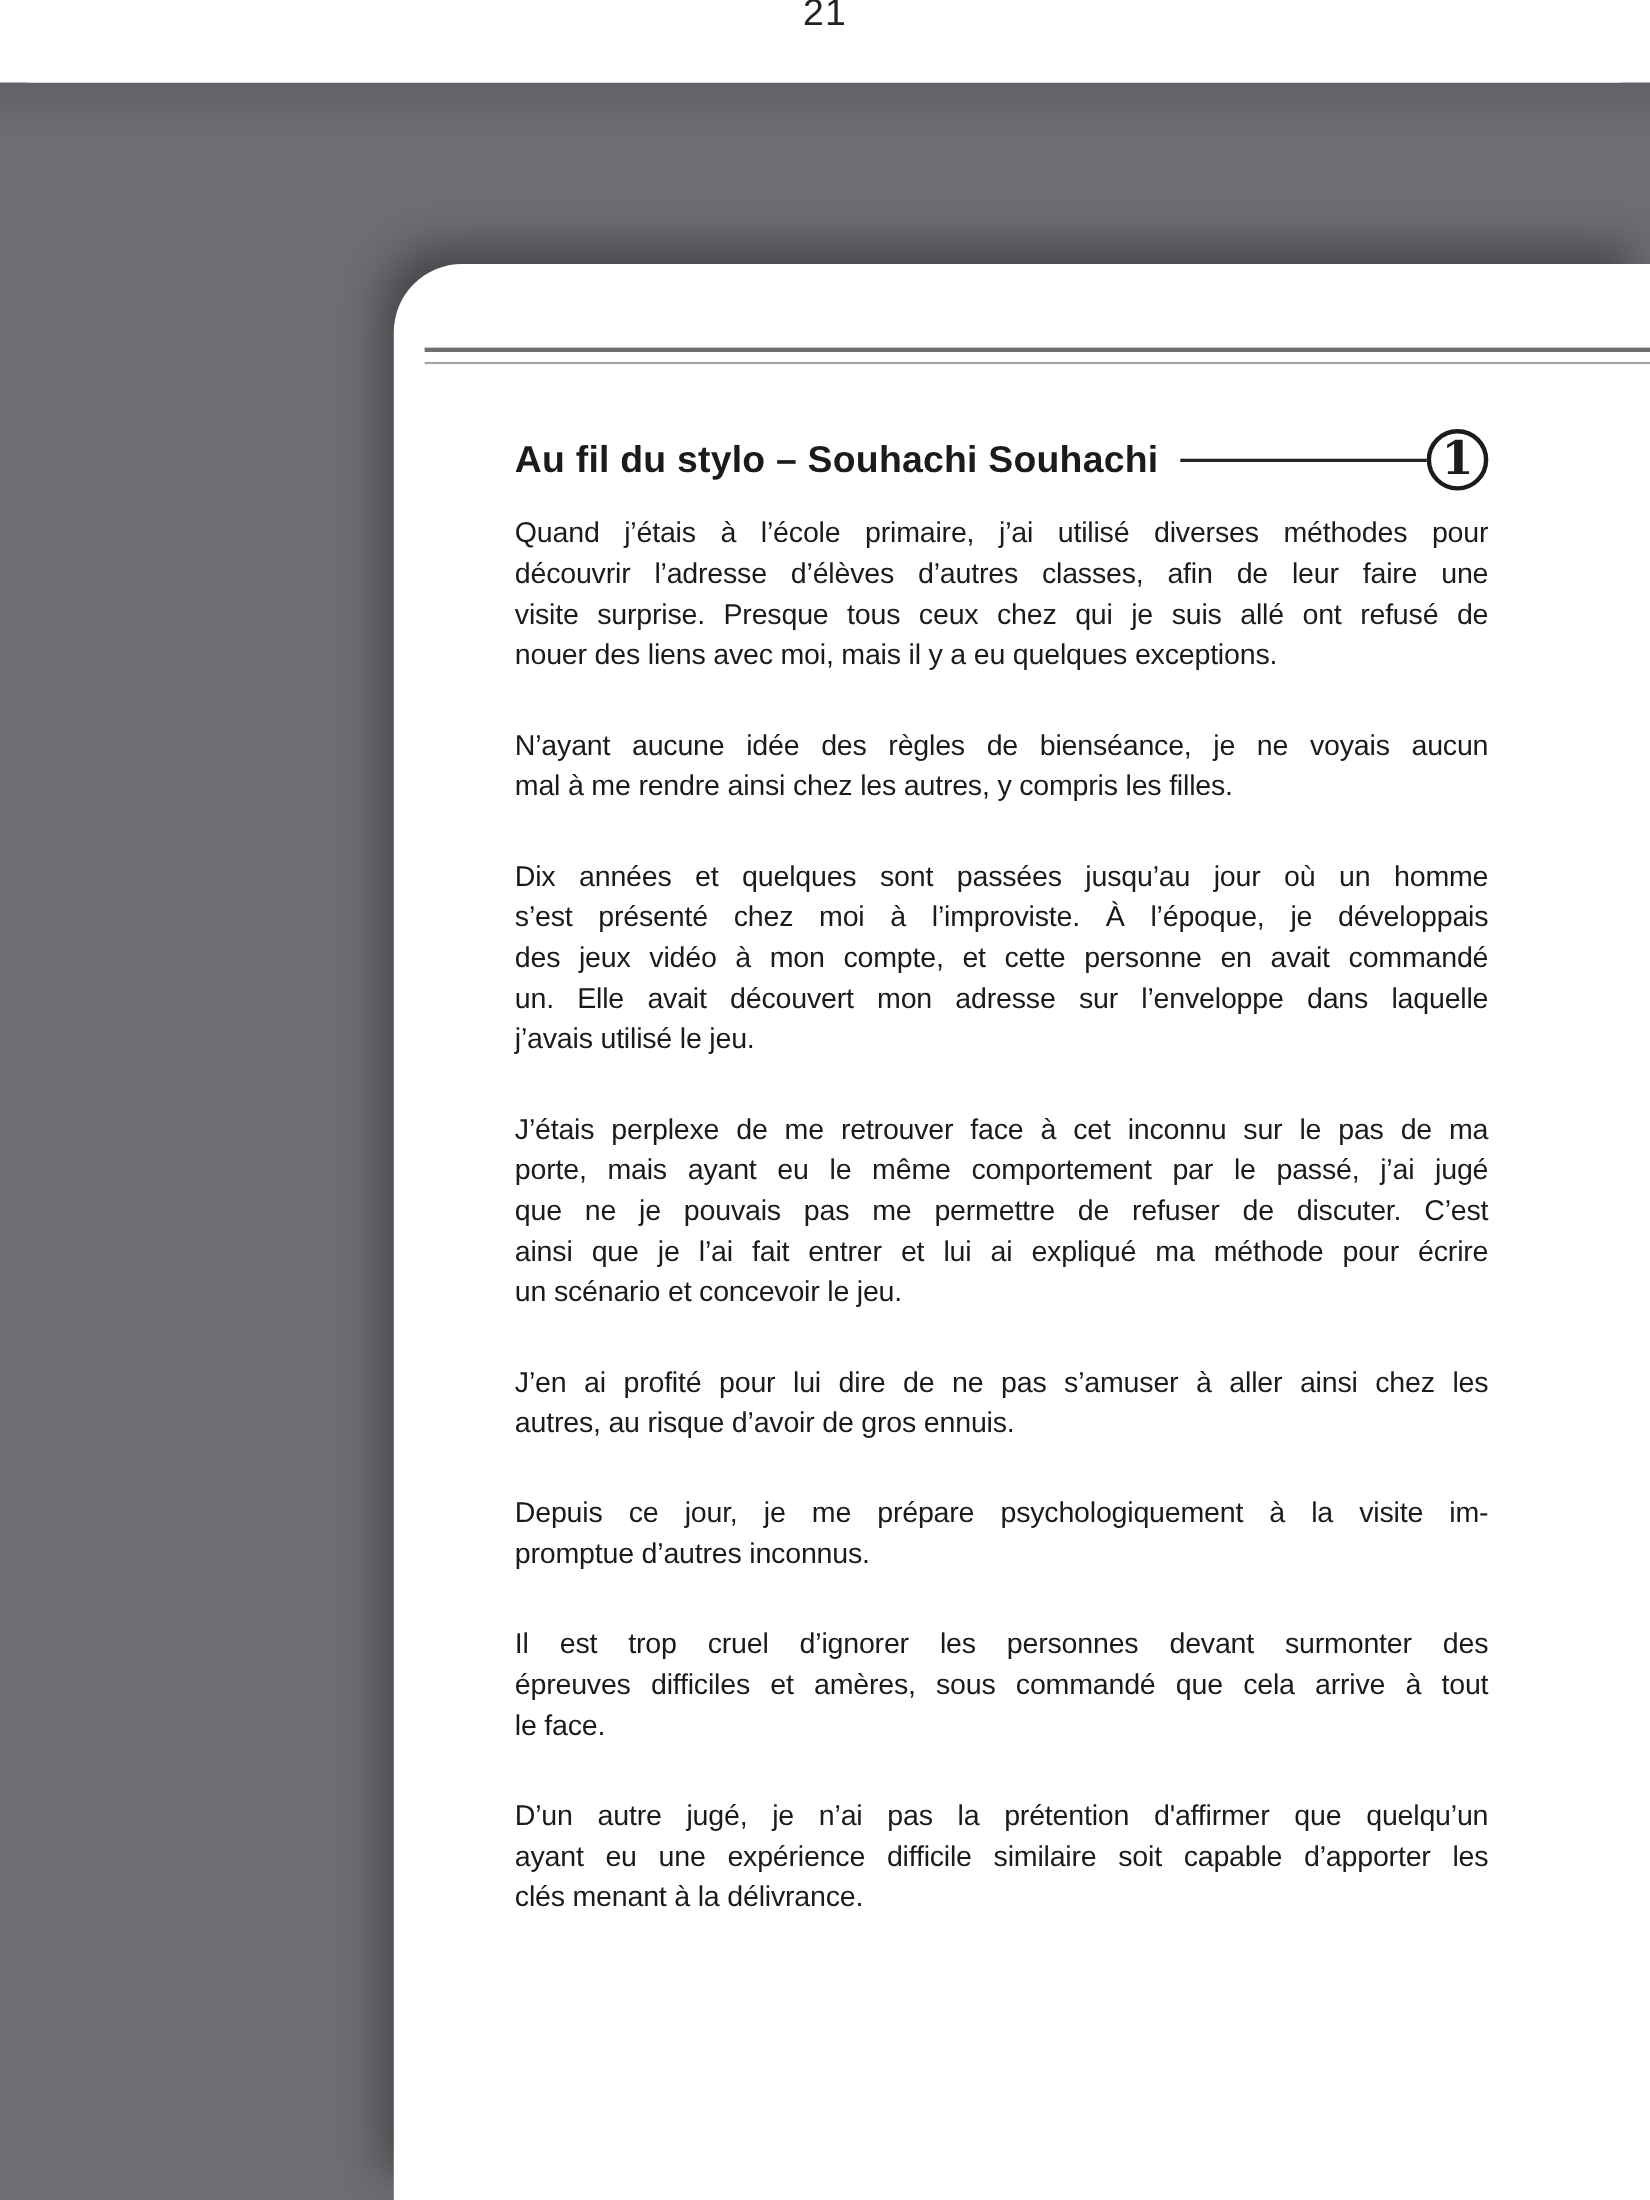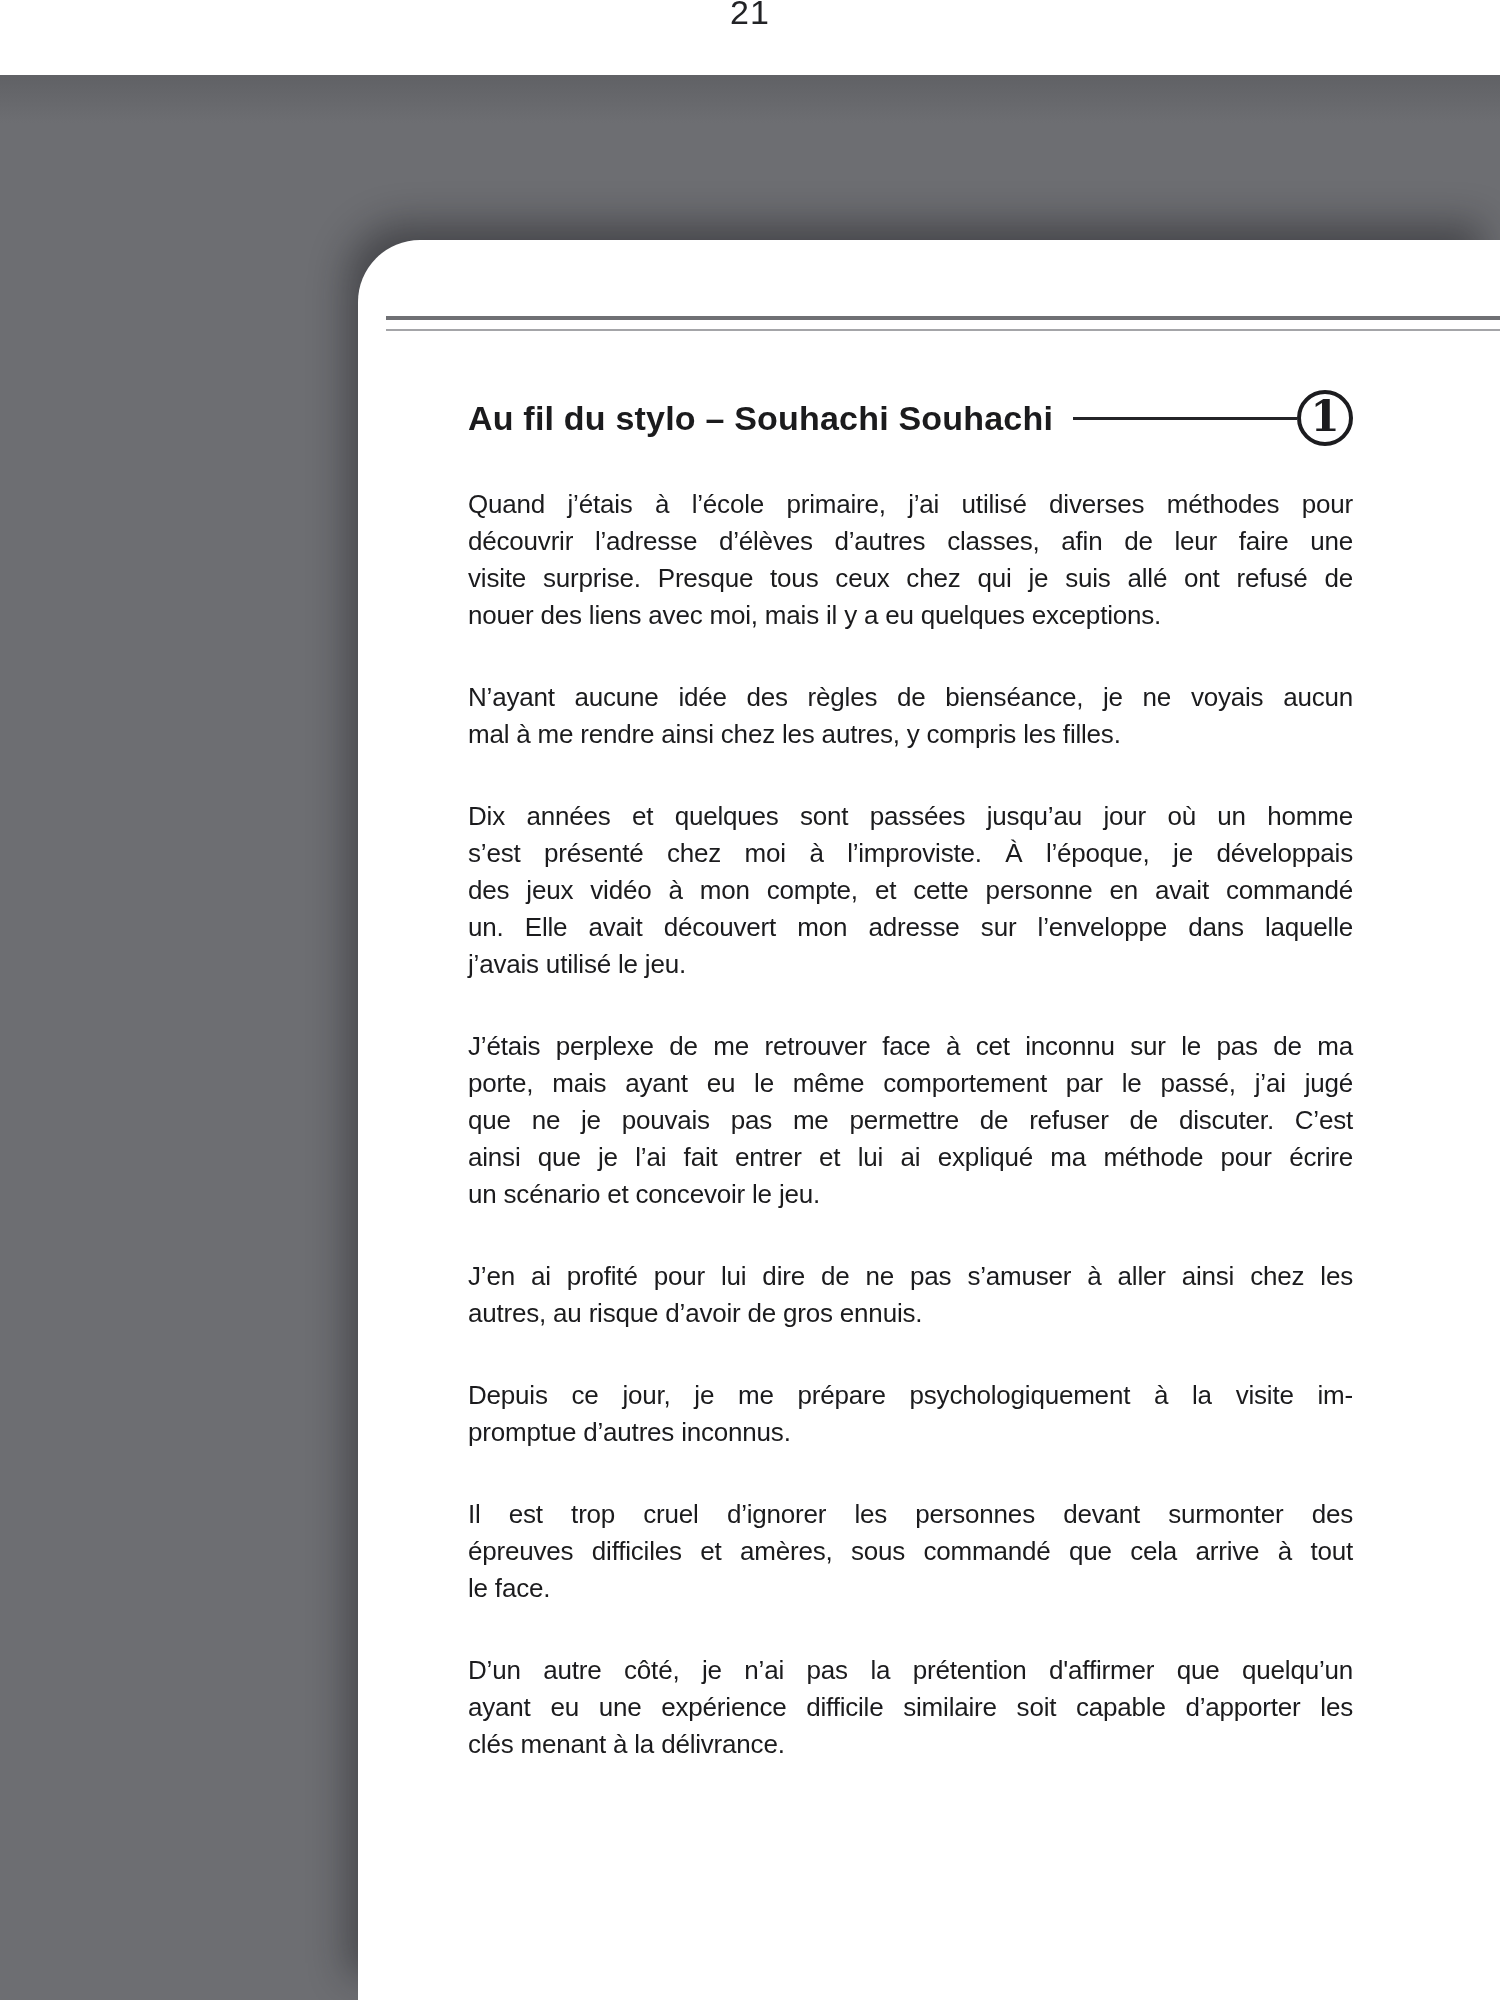--- a/index.html
+++ b/index.html
@@ -101,21 +101,21 @@
     justify-content: center;
     font-family: "DejaVu Serif", serif;
     font-weight: bold;
     font-size: 42px;
     line-height: 1;
     color: #1c1c1f;
     padding-bottom: 3px;
     box-sizing: border-box;
   }
 
-  .article-body { margin-top: 36px; }
+  .article-body { margin-top: 16px; }
   .para {
     margin: 0 0 45px 0;
     font-size: 26px;
     line-height: 37px;
     letter-spacing: -0.2px;
     color: var(--text, #1b1b1d);
   }
   .para .line {
     text-align: justify;
     text-align-last: justify;
@@ -180,20 +180,20 @@
         <div class="para">
           <div class="line">Depuis ce jour, je me prépare psychologiquement à la visite im-</div>
           <div class="line">promptue d’autres inconnus.</div>
         </div>
         <div class="para">
           <div class="line">Il est trop cruel d’ignorer les personnes devant surmonter des</div>
           <div class="line">épreuves difficiles et amères, sous commandé que cela arrive à tout</div>
           <div class="line">le face.</div>
         </div>
         <div class="para">
-          <div class="line">D’un autre côté, je n’ai pas la prétention d'affirmer que quelqu’un</div>
+          <div class="line">D’un autre jugé, je n’ai pas la prétention d'affirmer que quelqu’un</div>
           <div class="line">ayant eu une expérience difficile similaire soit capable d’apporter les</div>
           <div class="line">clés menant à la délivrance.</div>
         </div>
       </div>
   </div>
 
 </div>
 
 </body></html>

